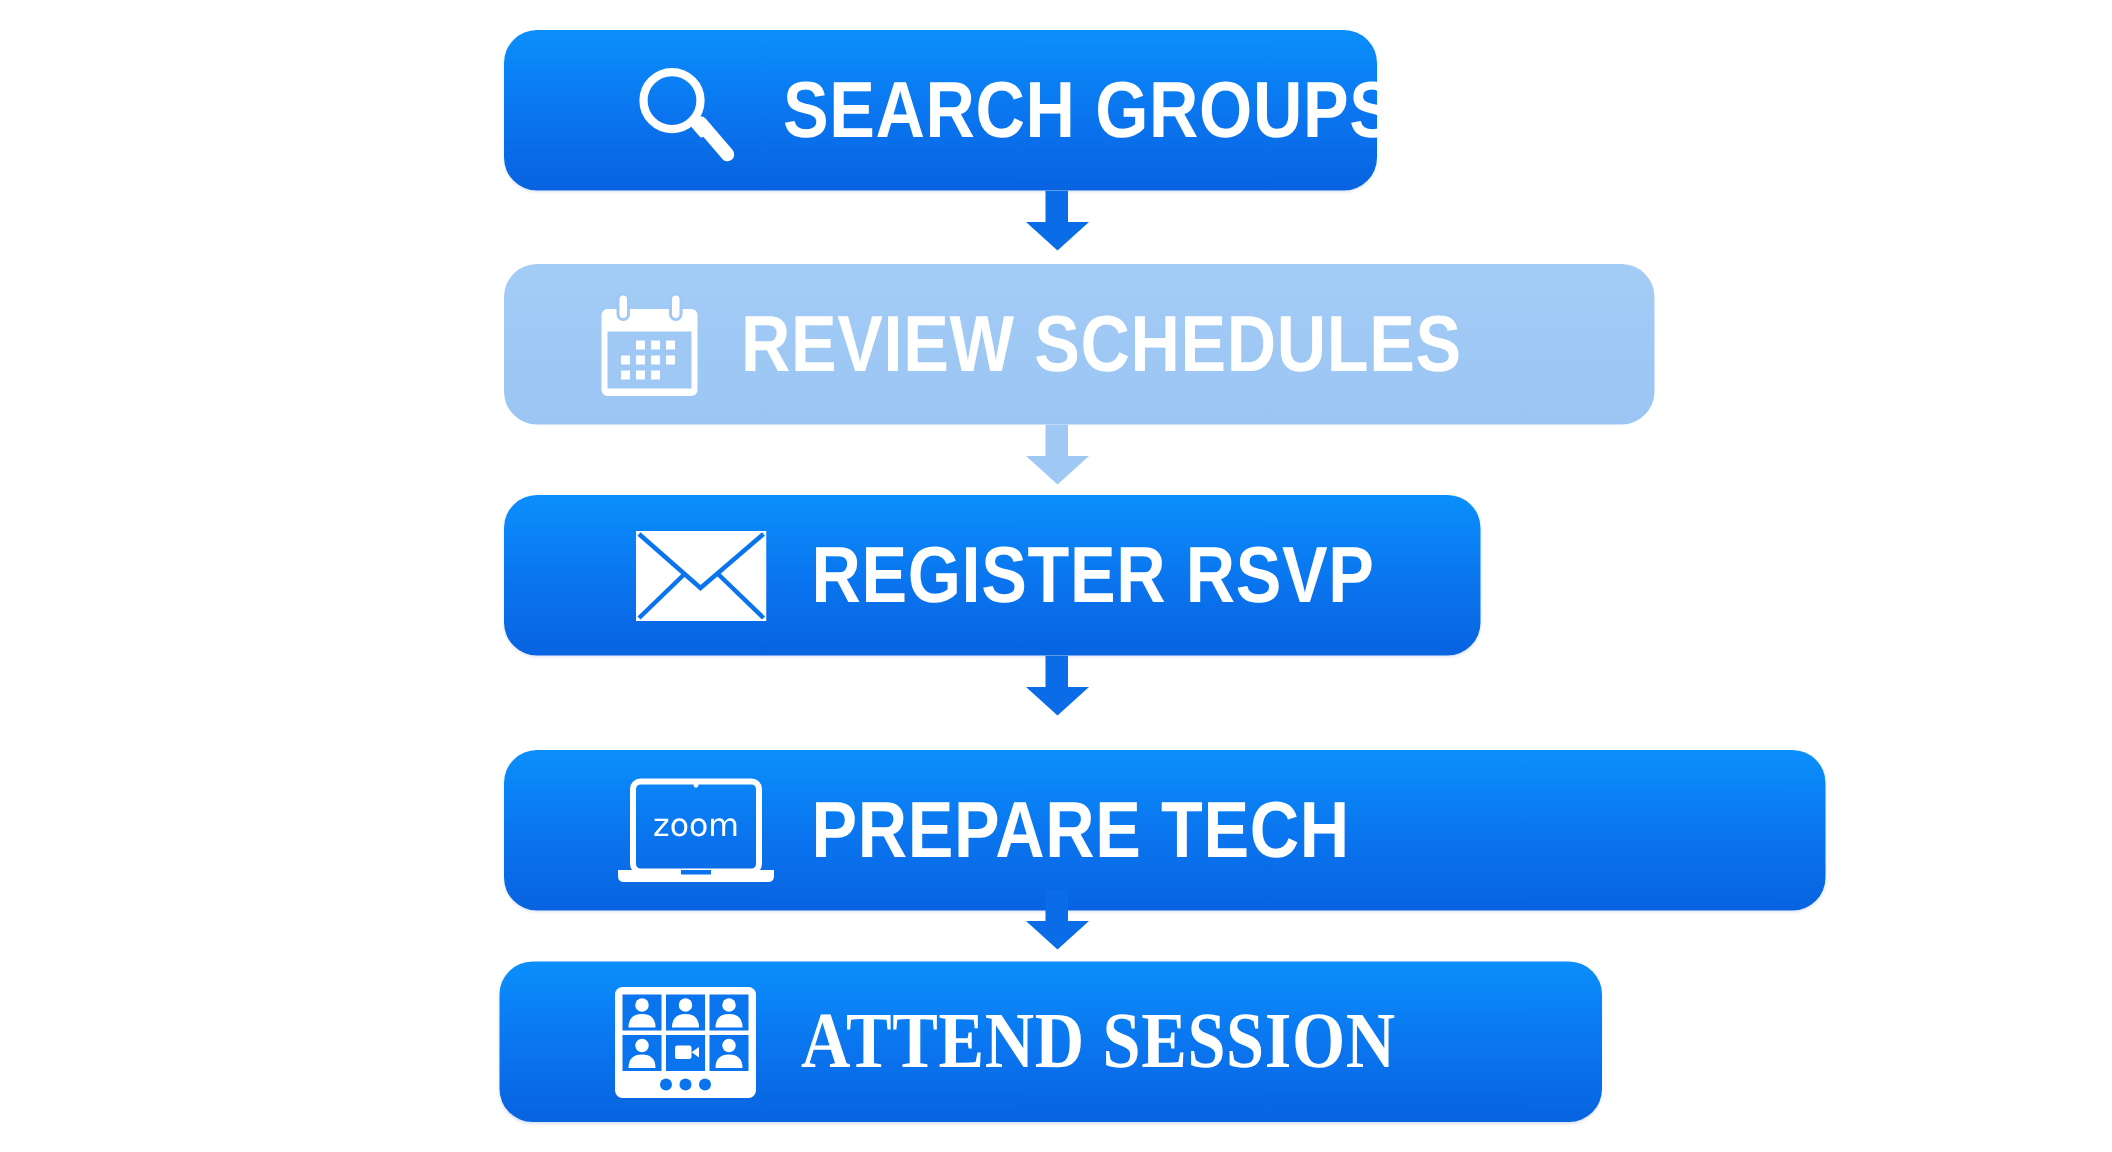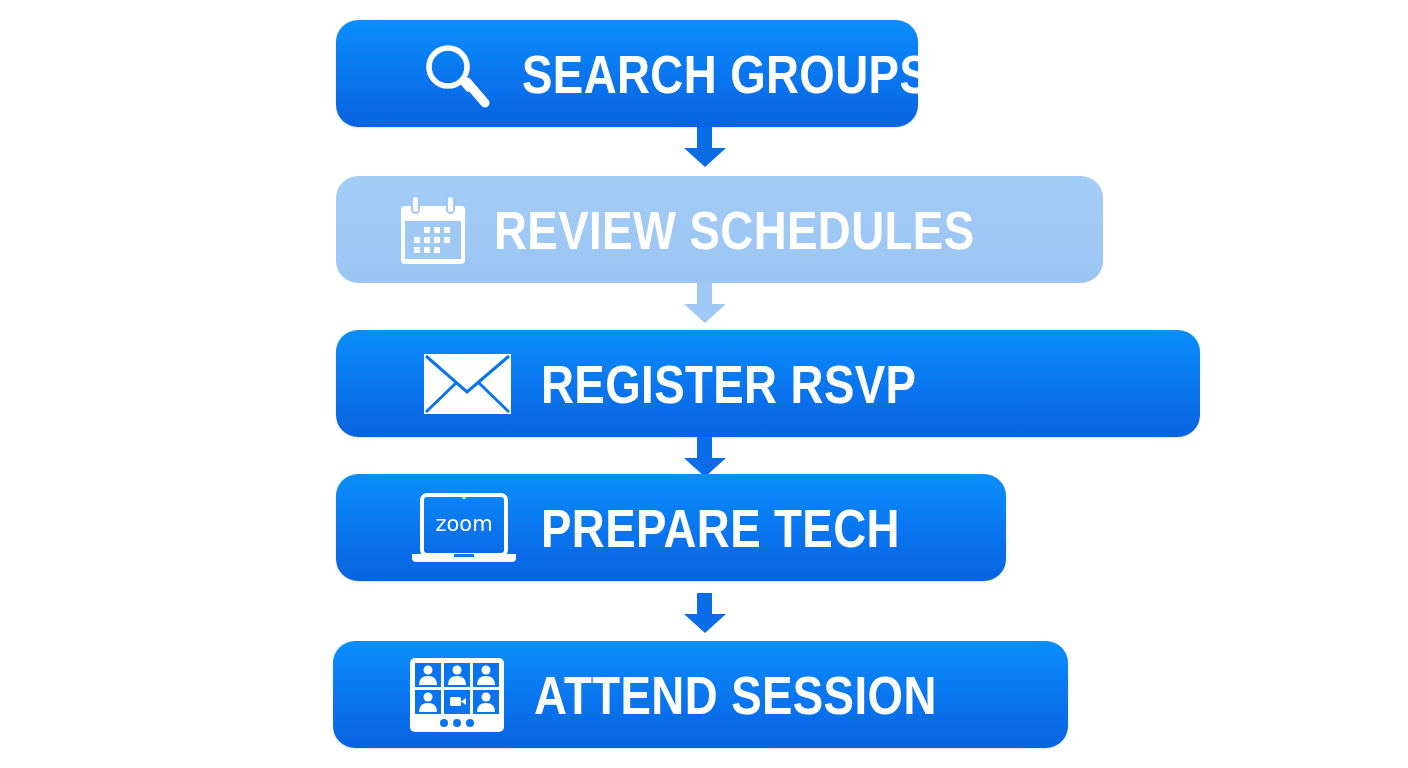--- a/index.html
+++ b/index.html
@@ -72,52 +72,52 @@
     </g>
   </svg>
   <span class="label" style="left:158px;">REVIEW SCHEDULES</span>
 </div>
 
 <svg class="arrow" style="left:684px; top:283px;" width="42" height="41" viewBox="0 0 42 41">
   <rect x="13" y="0" width="15" height="22" fill="#9fc8f4"></rect>
   <polygon points="0,21 42,21 21,40" fill="#9fc8f4"></polygon>
 </svg>
 
-<div class="step" style="left:336px; top:330px; width:864px;">
+<div class="step" style="left:336px; top:330px; width:651px;">
   <svg class="icon" style="left:88px; top:24px;" width="87" height="60" viewBox="0 0 87 60">
     <rect x="0" y="0" width="87" height="60" fill="#ffffff"></rect>
     <polyline points="2,2 43,38 85,2" fill="none" stroke="#0a74ee" stroke-width="3"></polyline>
     <line x1="2" y1="58" x2="32" y2="29" stroke="#0a74ee" stroke-width="3"></line>
     <line x1="85" y1="58" x2="55" y2="29" stroke="#0a74ee" stroke-width="3"></line>
   </svg>
   <span class="label" style="left:205px;">REGISTER RSVP</span>
 </div>
 
 <svg class="arrow" style="left:684px; top:437px;" width="42" height="41" viewBox="0 0 42 41">
   <rect x="13" y="0" width="15" height="22" fill="#0a6ce6"></rect>
   <polygon points="0,21 42,21 21,40" fill="#0a6ce6"></polygon>
 </svg>
 
-<div class="step" style="left:336px; top:474px; width:670px;">
+<div class="step" style="left:336px; top:500px; width:881px;">
   <svg class="icon" style="left:76px; top:18px;" width="104" height="72" viewBox="0 0 104 72">
     <rect x="10" y="3" width="84" height="60" rx="5" fill="none" stroke="#ffffff" stroke-width="4"></rect>
     <circle cx="52" cy="5.5" r="1.6" fill="#ffffff"></circle>
     <path d="M0 62 H104 V66 Q104 70 100 70 H4 Q0 70 0 66 Z" fill="#ffffff"></path>
     <rect x="42" y="62" width="20" height="3" fill="#0a74ee"></rect>
     <text x="52" y="39" text-anchor="middle" fill="#ffffff" font-size="21" font-family="'DejaVu Sans', sans-serif">zoom</text>
   </svg>
   <span class="label" style="left:205px;">PREPARE TECH</span>
 </div>
 
 <svg class="arrow" style="left:684px; top:593px;" width="42" height="41" viewBox="0 0 42 41">
   <rect x="13" y="0" width="15" height="22" fill="#0a6ce6"></rect>
   <polygon points="0,21 42,21 21,40" fill="#0a6ce6"></polygon>
 </svg>
 
-<div class="step" style="left:333px; top:641px; width:735px;">
+<div class="step" style="left:333px; top:641px; width:735px;font-family:Liberation Serif, serif;">
   <svg class="icon" style="left:77px; top:17px;" width="94" height="74" viewBox="0 0 94 74">
     <rect x="0" y="0" width="94" height="74" rx="5" fill="#ffffff"></rect>
     <g fill="#0a74ee">
       <rect x="5" y="5" width="26" height="24"></rect>
       <rect x="34" y="5" width="26" height="24"></rect>
       <rect x="63" y="5" width="26" height="24"></rect>
       <rect x="5" y="32" width="26" height="24"></rect>
       <rect x="34" y="32" width="26" height="24"></rect>
       <rect x="63" y="32" width="26" height="24"></rect>
       <circle cx="34" cy="65" r="4"></circle>

